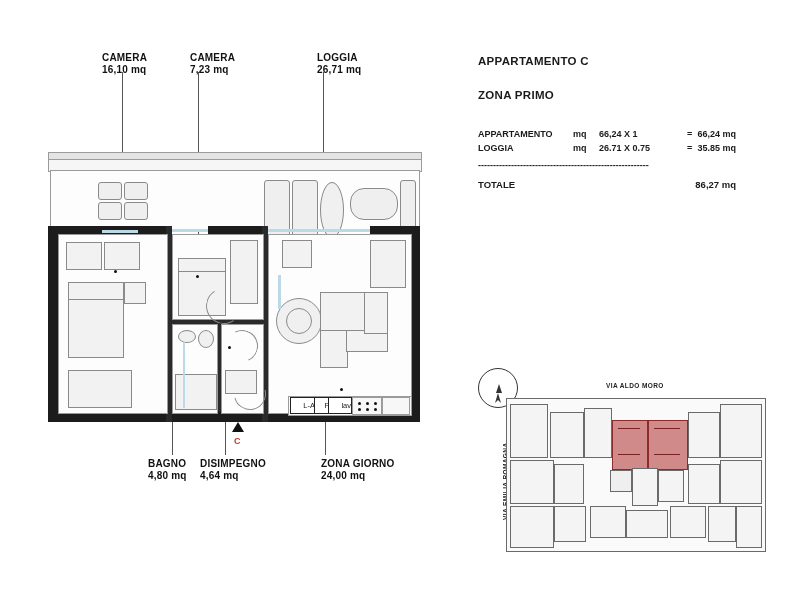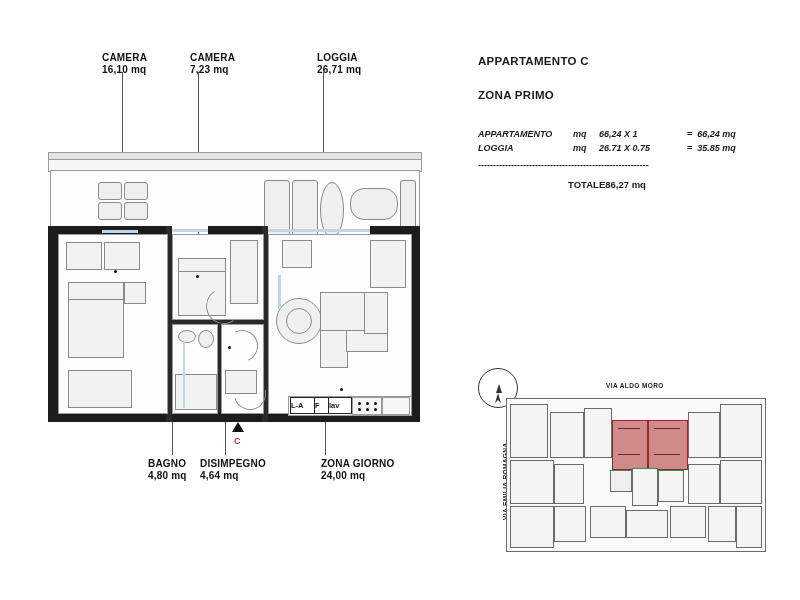--- a/index.html
+++ b/index.html
@@ -116,22 +116,22 @@
     font-size: 9px;
     font-weight: bold;
     color: #c0392b;
   }
 
   .tagbox {
     position: absolute;
     border: 1px solid #222;
     background: #fff;
     font-size: 7.5px;
-    font-weight: bold;
-    text-align: left;
+    font-weight: normal;
+    text-align: right;
     line-height: 15px;
     height: 15px;
   }
 
   
   .info {
     position: absolute;
     left: 478px;
     top: 55px;
     width: 300px;
@@ -158,42 +158,41 @@
   table.calc {
     border-collapse: collapse;
     font-size: 9px;
     font-weight: bold;
     width: 258px;
   }
   table.calc td {
     padding: 0 0 4px 0;
     white-space: nowrap;
     vertical-align: top;
-    font-style: italic;
   }
   td.c-name { width: 95px; }
   td.c-mq   { width: 26px; }
   td.c-expr { width: 88px; }
-  td.c-res  { text-align: left; }
+  td.c-res  { text-align: center; }
   .dashes {
     font-size: 9px;
     font-weight: bold;
     letter-spacing: 0px;
     margin: 3px 0 9px 0;
     color: #222;
     overflow: hidden;
     white-space: nowrap;
     width: 258px;
   }
   .totale-row {
     font-size: 9.5px;
     font-weight: bold;
     width: 258px;
     display: flex;
-    justify-content: center;
+    justify-content: space-between;
   }
 
   
   .keyplan {
     position: absolute;
     left: 478px;
     top: 360px;
     width: 300px;
     height: 200px;
   }

